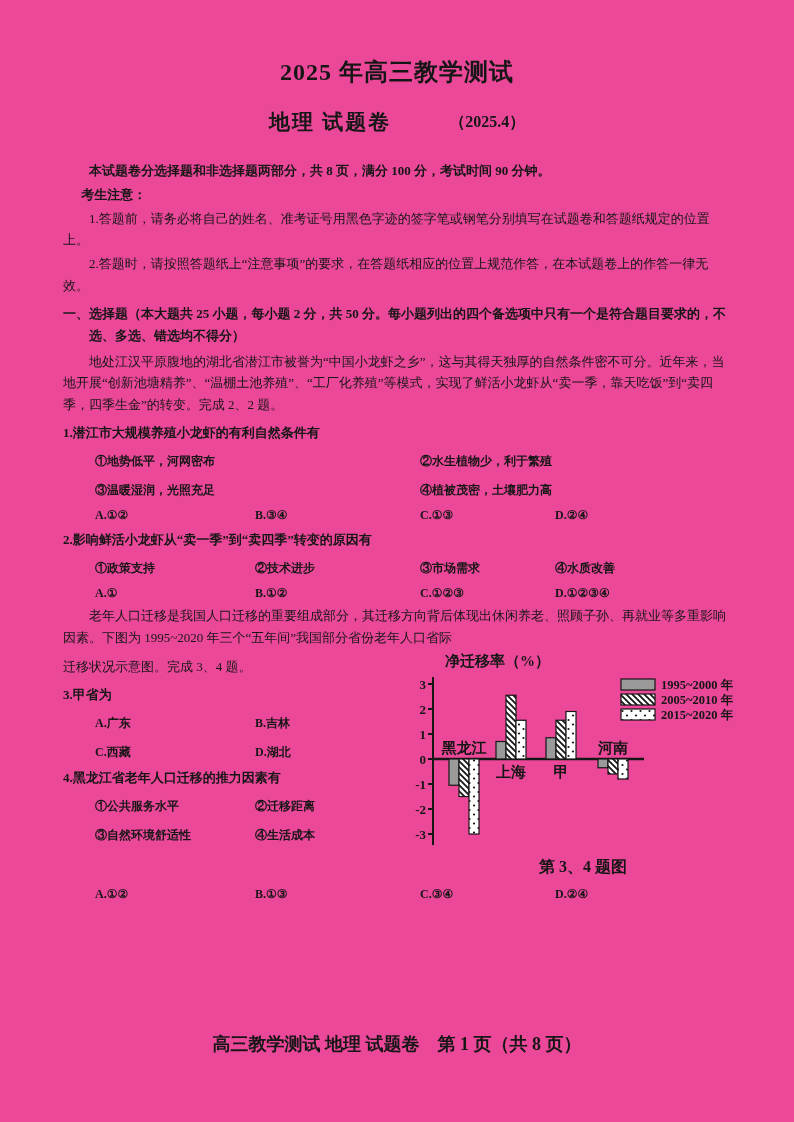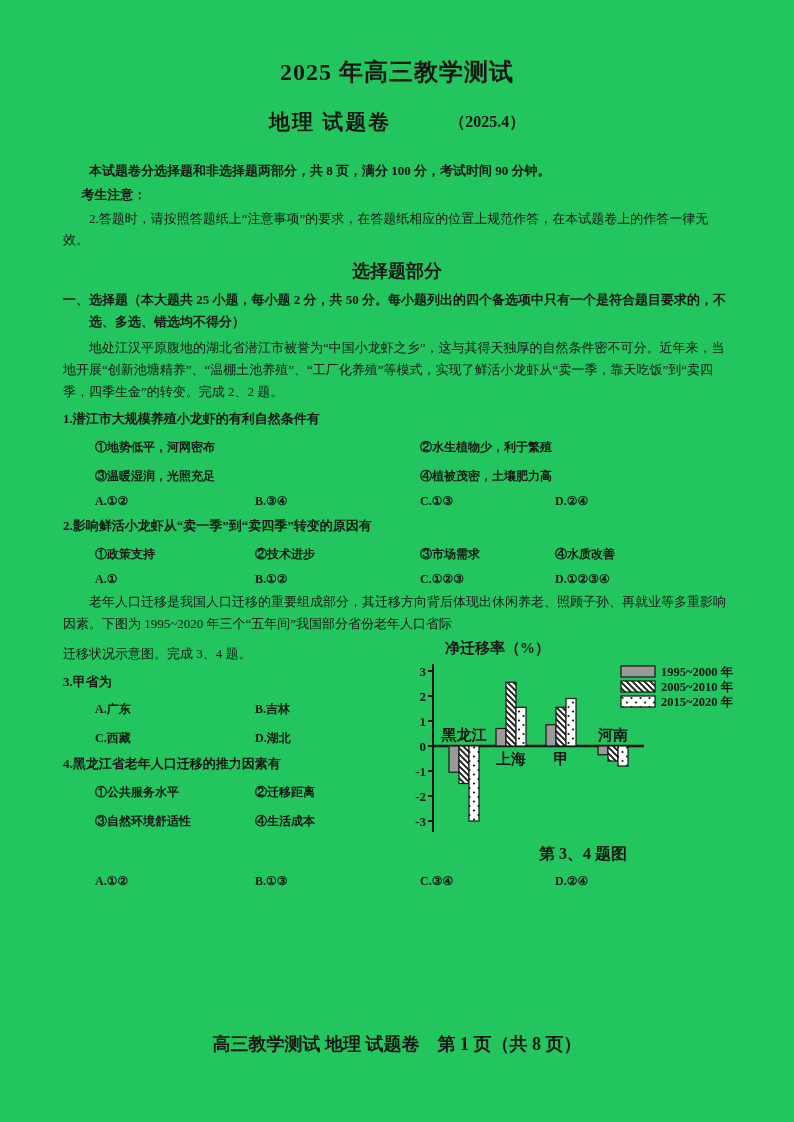--- a/index.html
+++ b/index.html
@@ -1,19 +1,19 @@
 <!DOCTYPE html>
 <html><head>
 <meta charset="utf-8">
 <style>
   html,body{margin:0;padding:0;background:#e8e8e8;}
   .page{
     position:relative;
     width:794px;height:1122px;
-    margin:0 auto;background:#22c55e;color:#161616;
+    margin:0 auto;background:#ec4899;color:#161616;
     font-family:"Liberation Serif","DejaVu Serif",serif;
     box-sizing:border-box;
     padding:56px 63px 0 63px;
     overflow:hidden;
   }
   .title{text-align:center;font-size:24px;font-weight:700;letter-spacing:1px;}
   .subtitle-row{display:flex;justify-content:center;align-items:center;margin-top:20px;}
   .subtitle{font-size:21px;font-weight:700;letter-spacing:2px;}
   .date{font-size:16px;font-weight:700;margin-left:58px;}
   p{margin:0;font-size:13px;line-height:1.68;}
@@ -48,23 +48,23 @@
 
   <div class="title">2025 年高三教学测试</div>
 
   <div class="subtitle-row">
     <span class="subtitle">地理 试题卷</span>
     <span class="date">（2025.4）</span>
   </div>
 
   <p class="summary">本试题卷分选择题和非选择题两部分，共 8 页，满分 100 分，考试时间 90 分钟。</p>
   <p class="notice-head">考生注意：</p>
+  <p class="notice">1.答题前，请务必将自己的姓名、准考证号用黑色字迹的签字笔或钢笔分别填写在试题卷和答题纸规定的位置上。</p>
   <p class="notice">2.答题时，请按照答题纸上“注意事项”的要求，在答题纸相应的位置上规范作答，在本试题卷上的作答一律无效。</p>
 
-  <div class="section-head">选择题部分</div>
   <p class="directions">一、选择题（本大题共 25 小题，每小题 2 分，共 50 分。每小题列出的四个备选项中只有一个是符合题目要求的，不选、多选、错选均不得分）</p>
 
   <p class="passage">地处江汉平原腹地的湖北省潜江市被誉为“中国小龙虾之乡”，这与其得天独厚的自然条件密不可分。近年来，当地开展“创新池塘精养”、“温棚土池养殖”、“工厂化养殖”等模式，实现了鲜活小龙虾从“卖一季，靠天吃饭”到“卖四季，四季生金”的转变。完成 2、2 题。</p>
 
   <p class="stem">1.潜江市大规模养殖小龙虾的有利自然条件有</p>
   <div class="grid2">
     <span>①地势低平，河网密布</span>
     <span>②水生植物少，利于繁殖</span>
     <span>③温暖湿润，光照充足</span>
     <span>④植被茂密，土壤肥力高</span>

